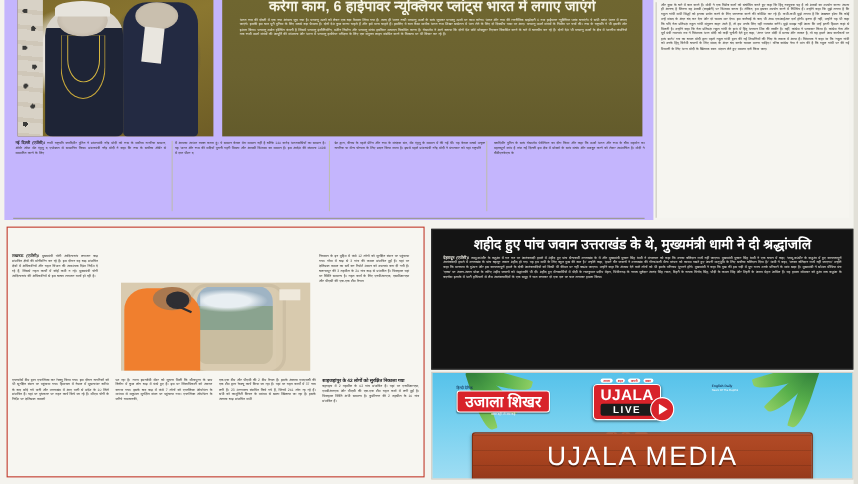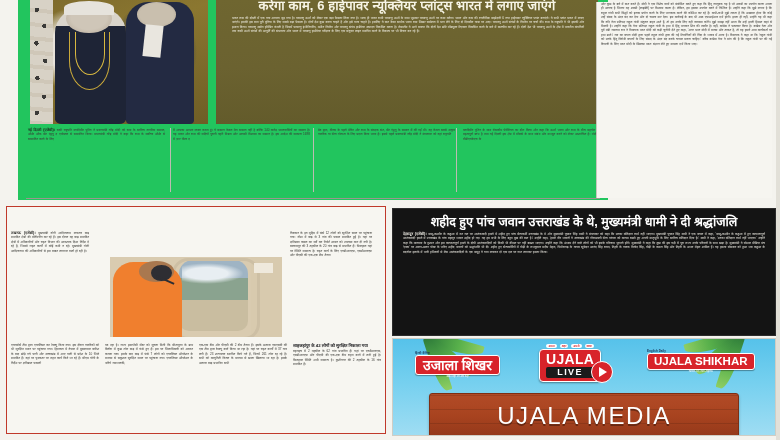--- a/index.html
+++ b/index.html
@@ -8,22 +8,22 @@
     background:#f2f1ec;
     font-family:"Liberation Sans", sans-serif;
   }
   .page{position:relative;width:780px;height:440px;background:#f4f3ee;}
   .micro{font-size:3.1px;line-height:4.4px;text-align:justify;
          word-spacing:.4px;color:#3a3a36;}
   .micro.w{color:#e9e7df;}
   .micro.onolive{color:#f0eee2;}
 
   
-  .top{position:absolute;left:18px;top:0;width:590px;height:200px;
-       background:#22c55e;}
+  .top{position:absolute;left:4px;top:0;width:590px;height:200px;
+       background:#c4b5fd;}
 
   .lead-photo{position:absolute;left:12px;top:0;width:178px;height:124px;
     background:
       radial-gradient(ellipse 40% 55% at 26% 40%, #e7e2da 0 38%, rgba(0,0,0,0) 62%),
       radial-gradient(ellipse 34% 60% at 70% 42%, #2b3550 0 44%, rgba(0,0,0,0) 70%),
       linear-gradient(160deg,#7d6a2c 0%,#8b7730 36%,#6e5d26 100%);
     overflow:hidden;}
   .lp-modi{position:absolute;left:14%;top:6%;width:40%;height:94%;
     background:linear-gradient(180deg,#d9d4cb 0 16%,#1e2436 16% 100%);
     border-radius:40% 40% 10% 10%/22% 22% 4% 4%;}
@@ -336,21 +336,20 @@
       </div>
 
       <div class="lg lg1">
         <div class="us-tag">हिन्दी दैनिक</div>
         <div class="us-main">उजाला शिखर</div>
         <div class="us-sub">खबर वही जो सच कहे</div>
       </div>
 
       <div class="lg lg3">
         <div class="en-tag">English Daily</div>
-        <div class="en-main">UJALA SHIKHAR</div>
         <div class="en-sub">News Of The Depths</div>
       </div>
 
     </div>
 
     <div class="sign">
       <span>UJALA MEDIA</span>
     </div>
   </div>
 

